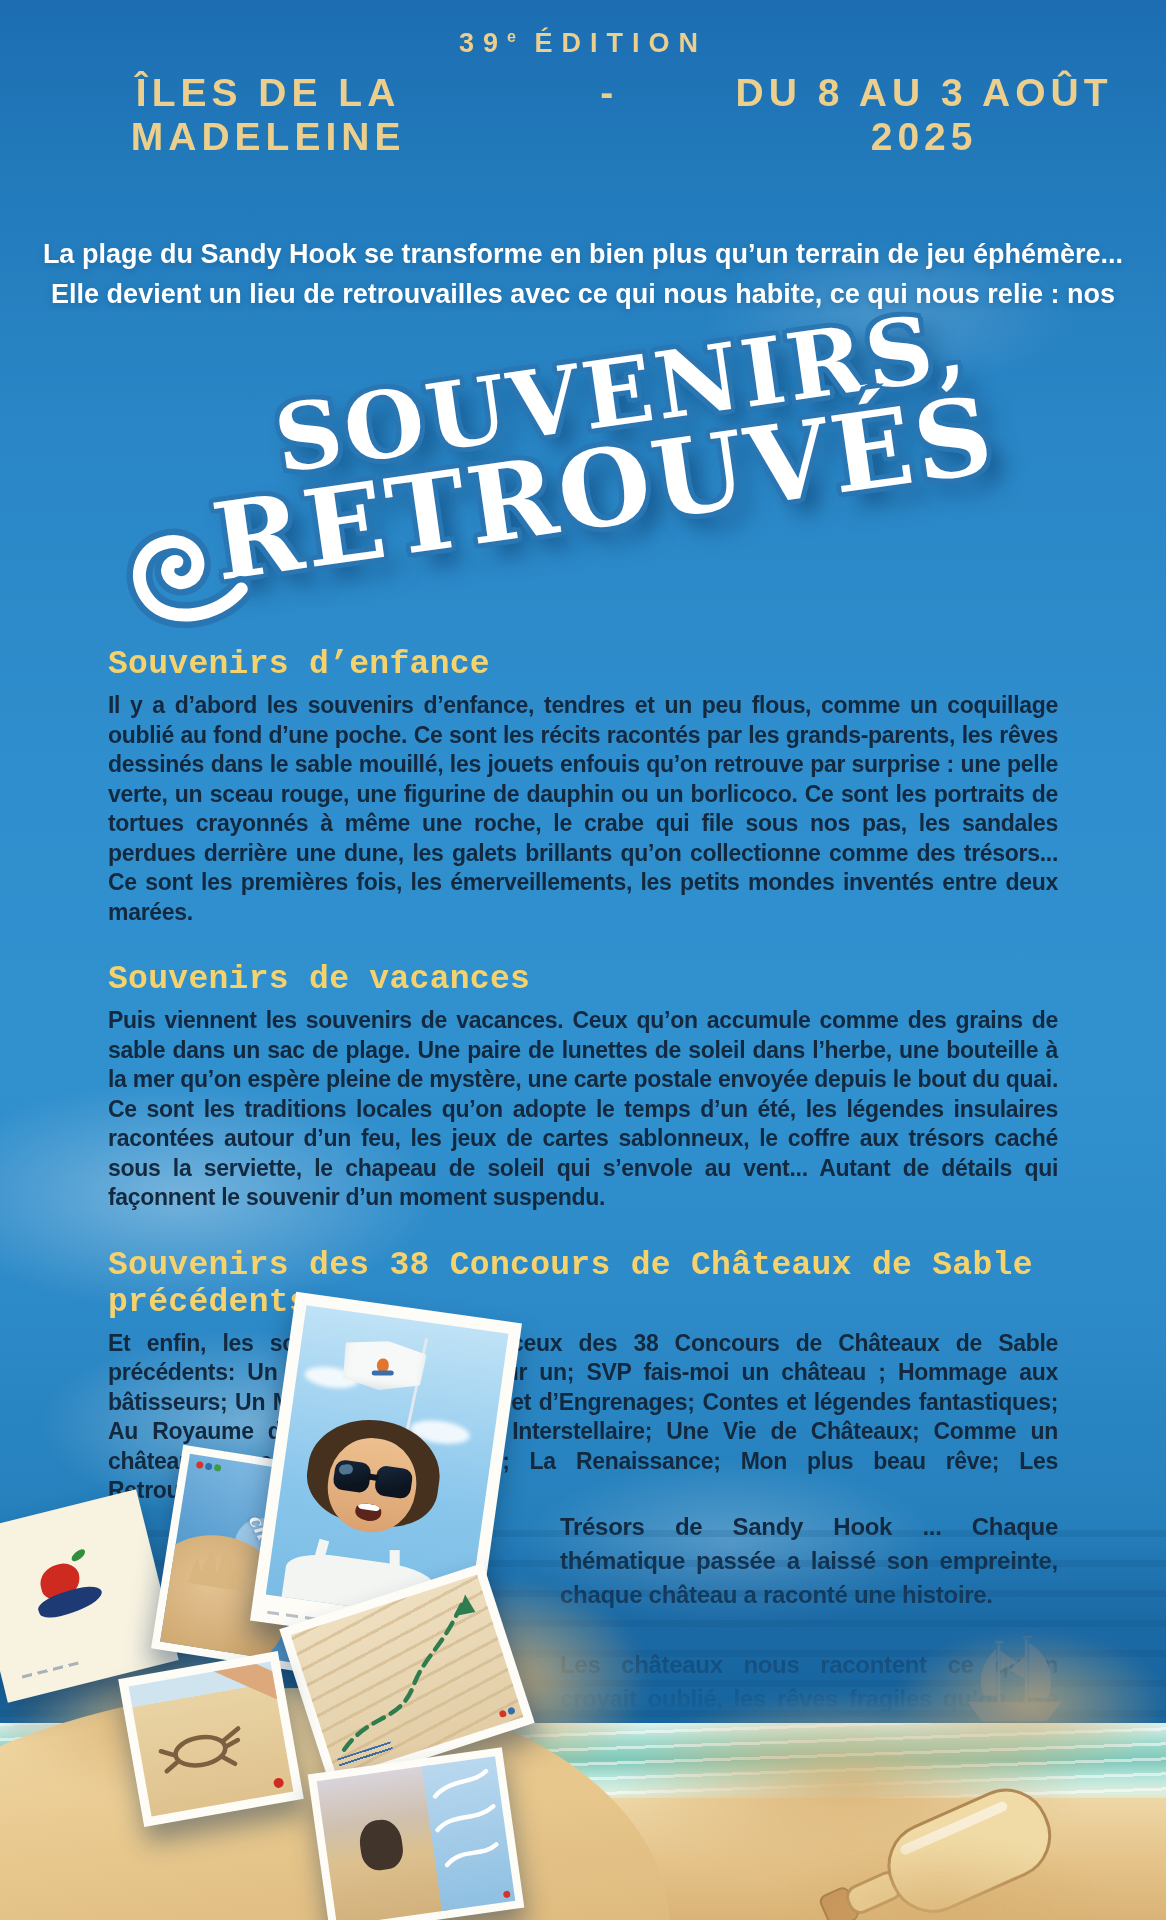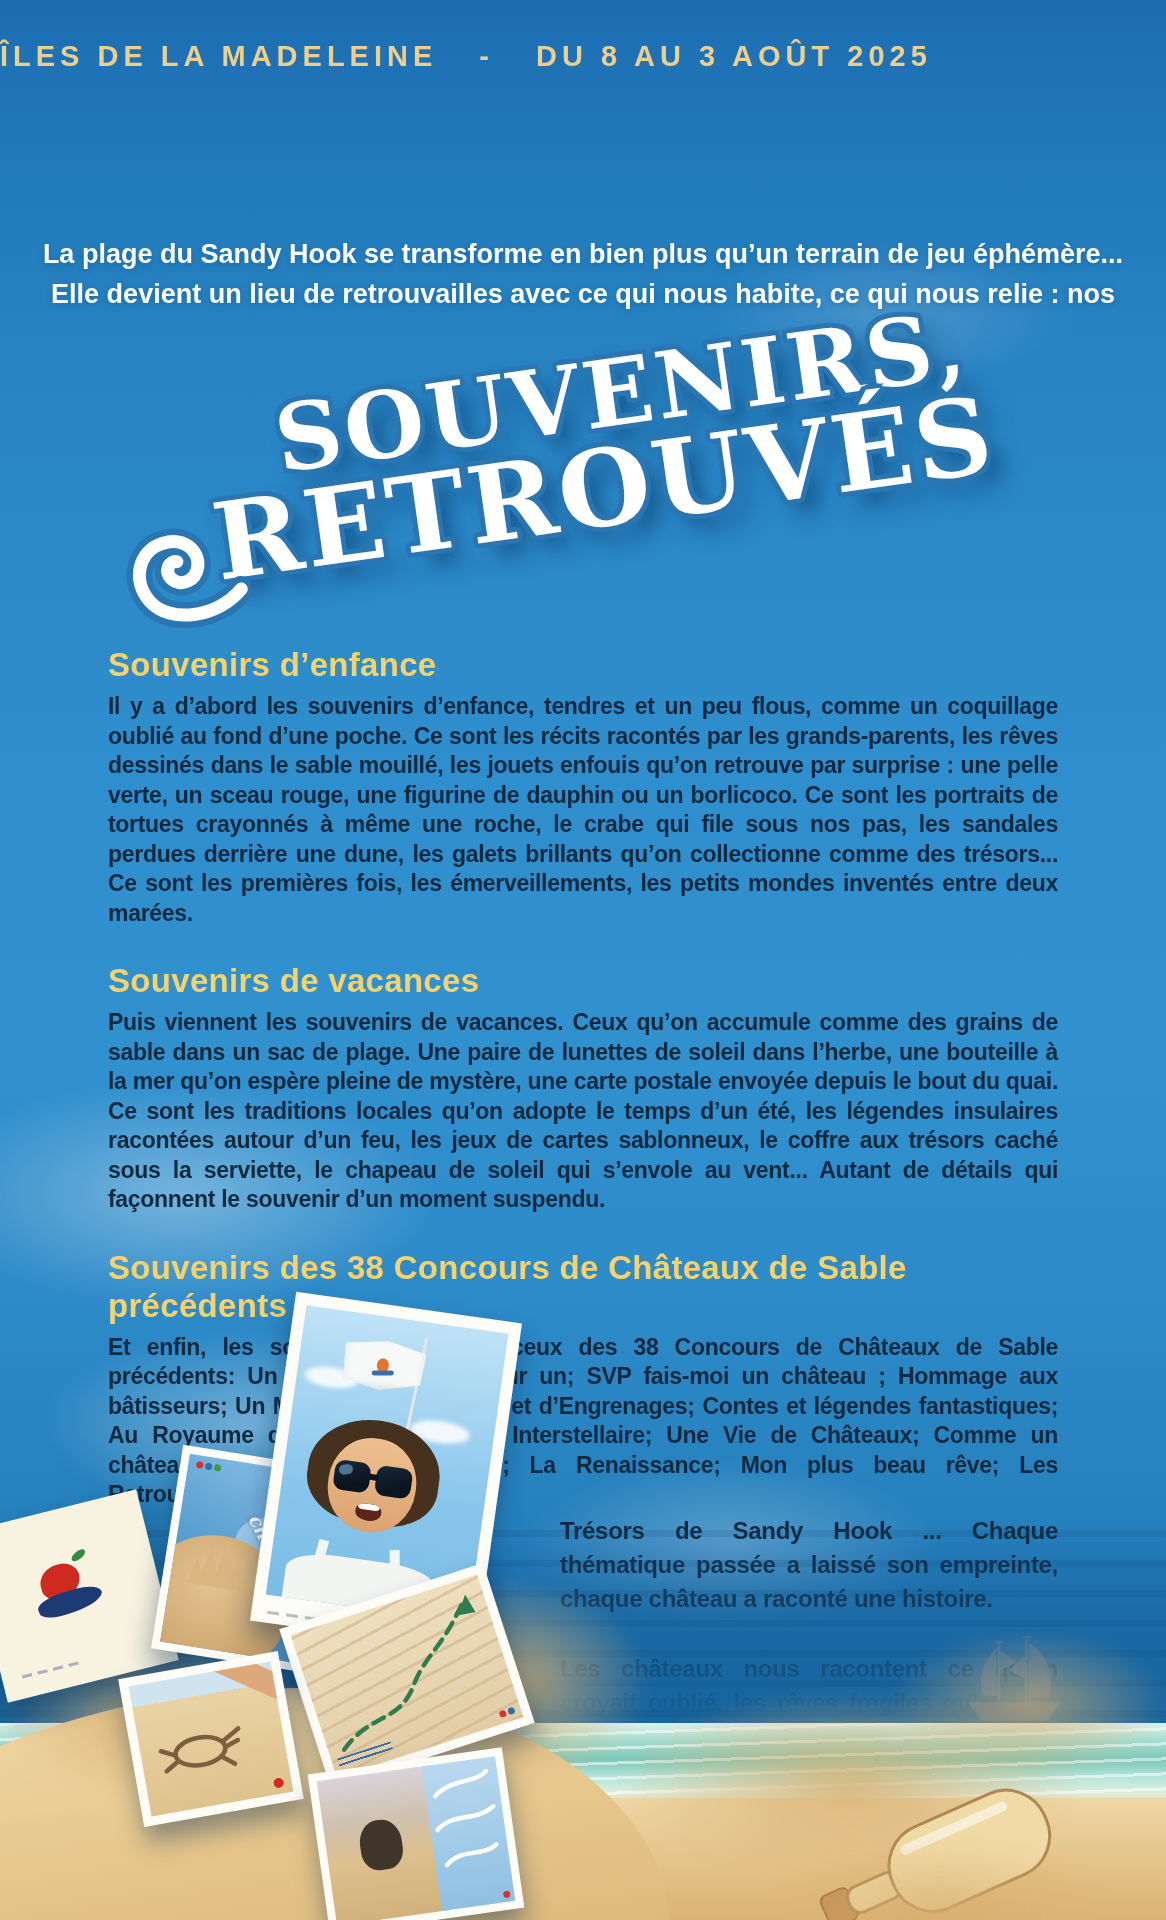--- a/index.html
+++ b/index.html
@@ -8,39 +8,39 @@
     font-family:"Liberation Sans",sans-serif;
     background:linear-gradient(180deg,#1c6db1 0%,#2179ba 8%,#2a86c6 22%,#2f8ecd 40%,#3191cf 55%,#2d8ac8 68%,#2681bd 78%,#1f72b0 88%,#1a699f 100%);
   }
   .cloud{position:absolute;border-radius:50%;pointer-events:none;
     background:radial-gradient(closest-side,rgba(255,255,255,.34),rgba(255,255,255,0));filter:blur(5px);}
   
   .header{position:absolute;top:28px;left:0;width:100%;text-align:center;color:#eccf8c;}
   .edition{font-size:27px;font-weight:700;letter-spacing:9px;}
   .edition sup{font-size:16px;letter-spacing:2px;}
   .title{margin-top:14px;font-size:47px;font-weight:700;letter-spacing:1px;color:#f1cf83;}
-  .subtitle{margin-top:12px;font-size:29px;font-weight:700;letter-spacing:5px;display:flex;gap:42px;color:#eccf8c;}
+  .subtitle{margin-top:12px;font-size:39px;font-weight:700;letter-spacing:5px;display:flex;gap:64px;color:#eccf8c;}
   
   .intro{position:absolute;top:234px;left:0;width:100%;text-align:center;color:#ffffff;
     font-size:27px;font-weight:700;line-height:40px;text-shadow:0 2px 6px rgba(13,70,115,.35);}
   
   .logo{position:absolute;top:352px;left:50%;width:920px;transform:translateX(-50%) rotate(-8deg);
     text-align:center;font-family:"DejaVu Serif",serif;font-weight:700;color:#fff;}
   .logo .l1{font-size:92px;letter-spacing:3px;margin-left:90px;line-height:1;}
   .logo .l2{font-size:106px;letter-spacing:3px;margin-top:-6px;margin-left:30px;line-height:1;}
   .logo .l1,.logo .l2{
     text-shadow:
       5px 0 0 #2a76b2,-5px 0 0 #2a76b2,0 5px 0 #2a76b2,0 -5px 0 #2a76b2,
       4px 4px 0 #2a76b2,-4px 4px 0 #2a76b2,4px -4px 0 #2a76b2,-4px -4px 0 #2a76b2,
       12px 16px 22px rgba(14,74,126,.85);}
   .flourish{font-size:80px;}
   .swirl{position:absolute;left:-18px;top:92px;}
   
   .copy{position:absolute;top:646px;left:108px;width:950px;}
-  .copy h2{margin:0 0 8px 0;font-size:33px;font-weight:700;color:#f6d26c;letter-spacing:.3px;}
+  .copy h2{margin:0 0 8px 0;font-size:33px;font-weight:700;color:#f6d26c;letter-spacing:.3px;font-family:Liberation Mono, monospace;}
   .copy p{margin:0 0 34px 0;font-size:23px;line-height:29.5px;font-weight:700;color:#13293f;
     text-align:justify;letter-spacing:-.3px;}
   .wrap-row{display:flex;}
   .wrap-row .spacer{flex:0 0 452px;}
   .wrap-row .cols{flex:1;}
   .wrap-row .cols p{font-size:24px;line-height:34px;margin-bottom:36px;}
   
   .ocean{position:absolute;left:0;top:1530px;width:100%;height:194px;
     background:linear-gradient(180deg,rgba(20,94,152,0) 0%,rgba(19,90,148,.45) 45%,#17659f 100%);}
   .ocean::after{content:"";position:absolute;inset:0;
@@ -131,20 +131,21 @@
 <body>
 
 <div class="poster" data-interactable="false">
 
   <div class="cloud" style="left:-80px;top:1080px;width:520px;height:230px;" data-interactable="false"></div>
   <div class="cloud" style="left:40px;top:1330px;width:420px;height:190px;" data-interactable="false"></div>
   <div class="cloud" style="left:520px;top:1460px;width:420px;height:170px;opacity:.7;" data-interactable="false"></div>
   <div class="cloud" style="left:700px;top:240px;width:380px;height:150px;opacity:.45;" data-interactable="false"></div>
 
   <header class="header" data-interactable="false">
+    <div class="edition" data-interactable="false"><span data-interactable="false">39</span><sup data-interactable="false">e</sup> <span data-interactable="false">ÉDITION</span></div>
     <div class="subtitle" data-interactable="false">
       <span data-interactable="false">ÎLES DE LA MADELEINE</span>
       <span data-interactable="false">-</span>
       <span data-interactable="false">DU 8 AU 3 AOÛT 2025</span>
     </div>
   </header>
 
   <div class="intro" data-interactable="false">
     <div data-interactable="false">La plage du Sandy Hook se transforme en bien plus qu’un terrain de jeu éphémère...</div>
     <div data-interactable="false">Elle devient un lieu de retrouvailles avec ce qui nous habite, ce qui nous relie : nos</div>

